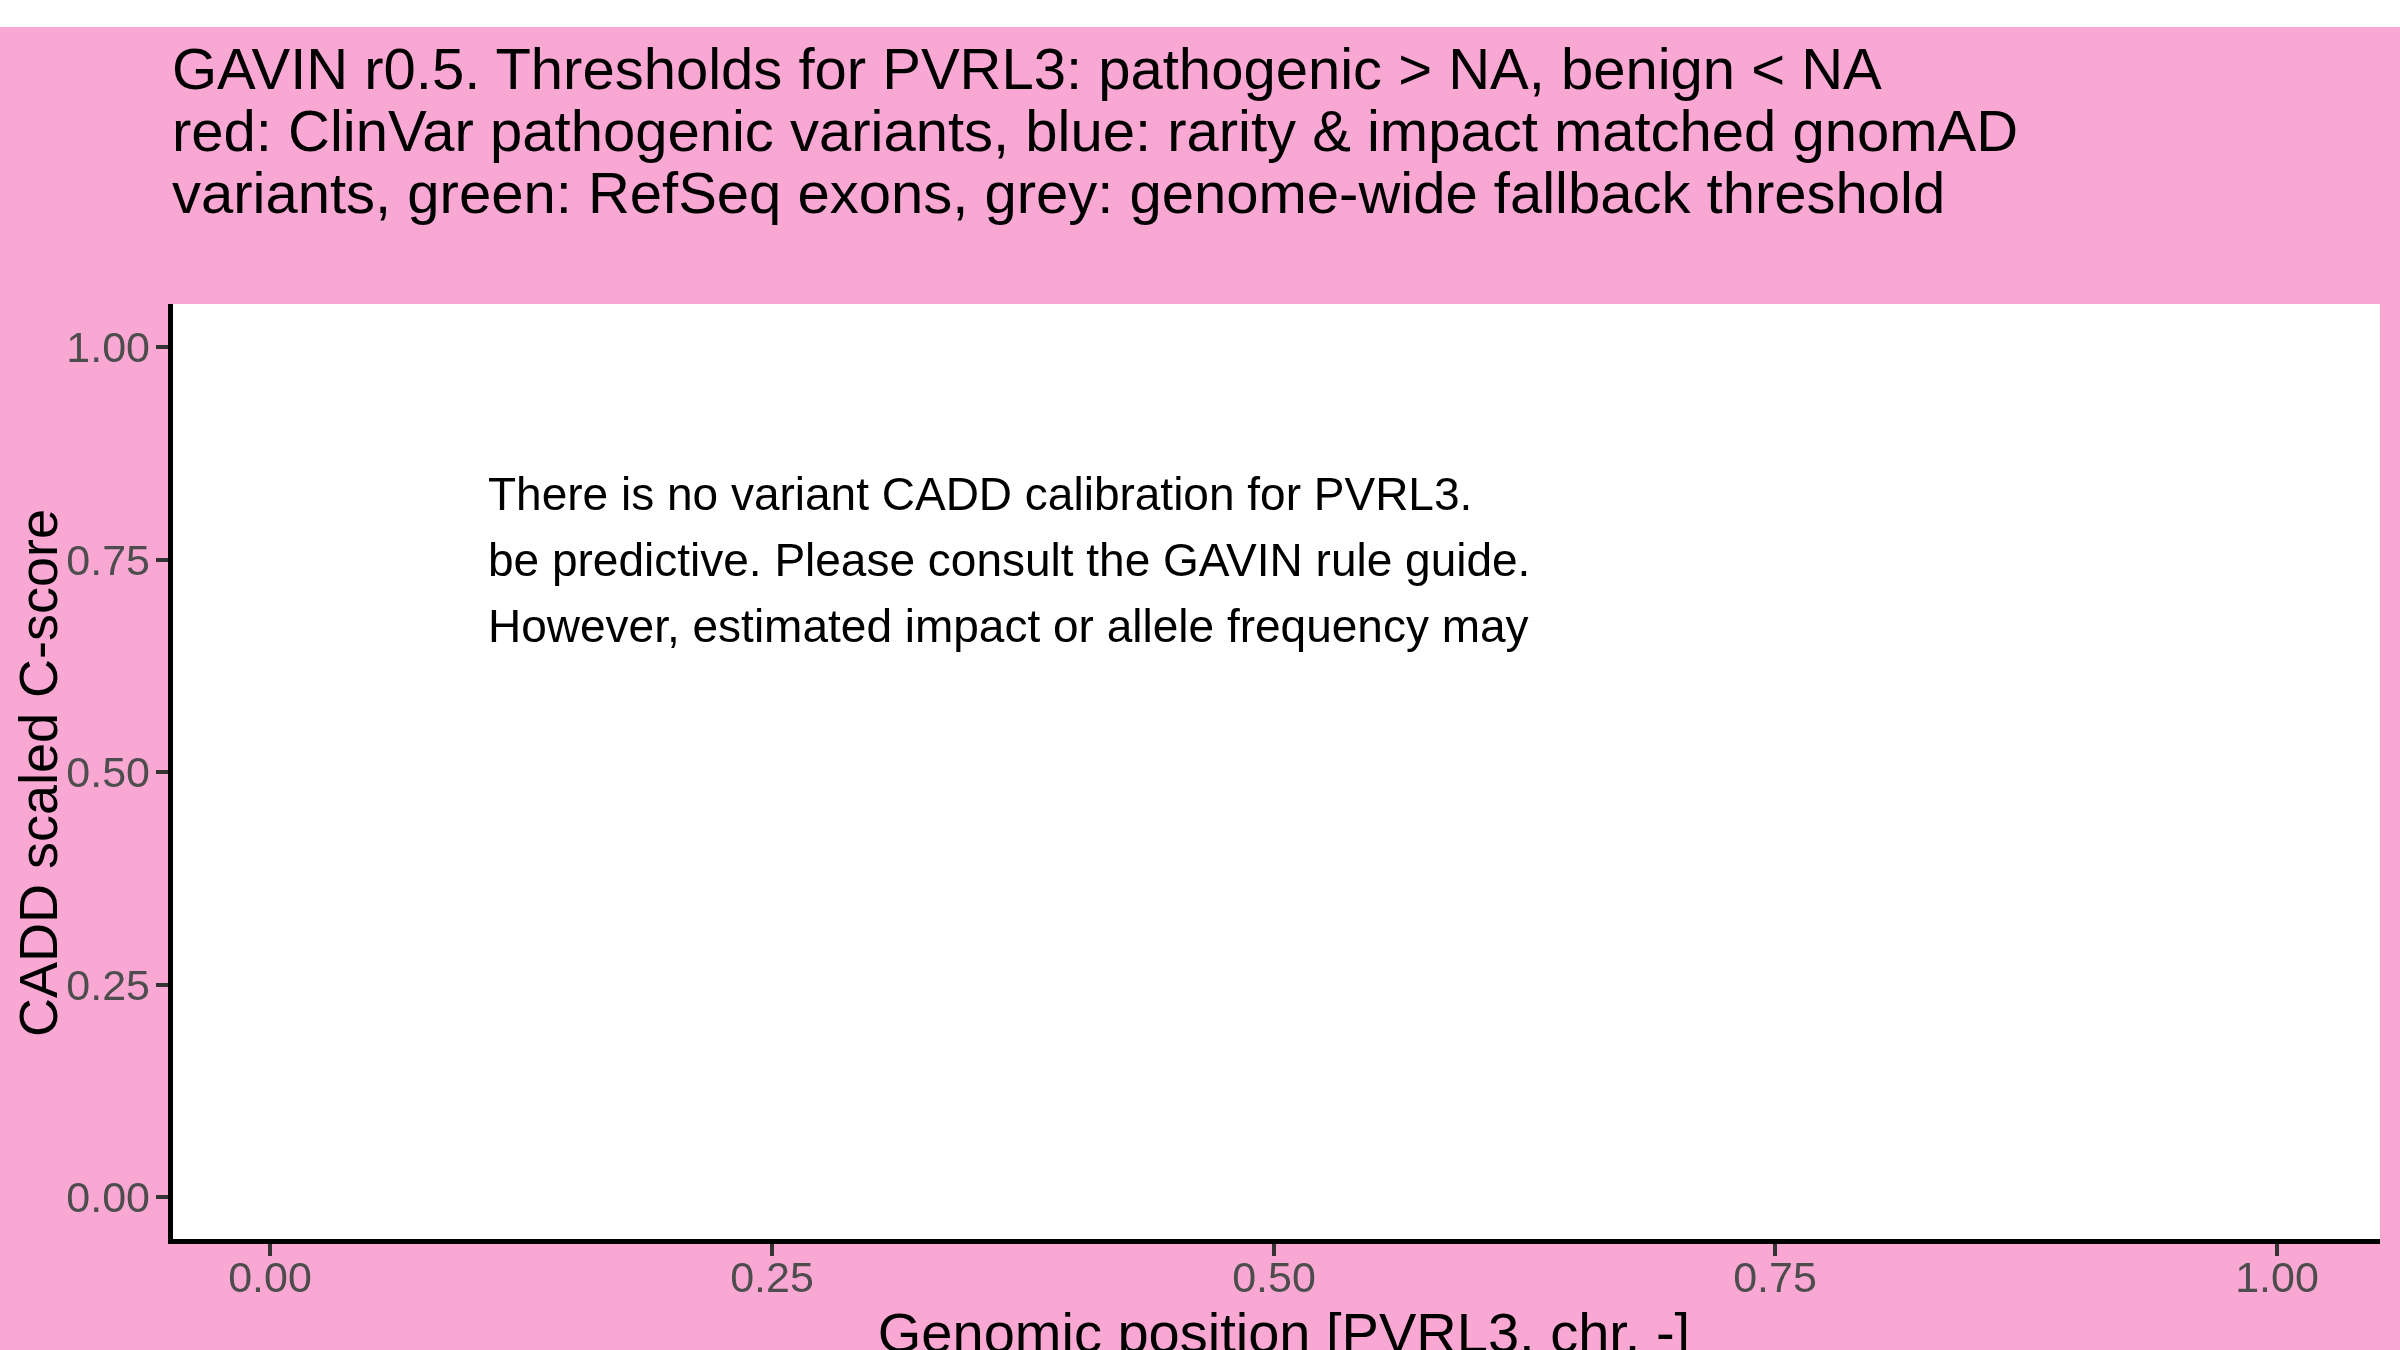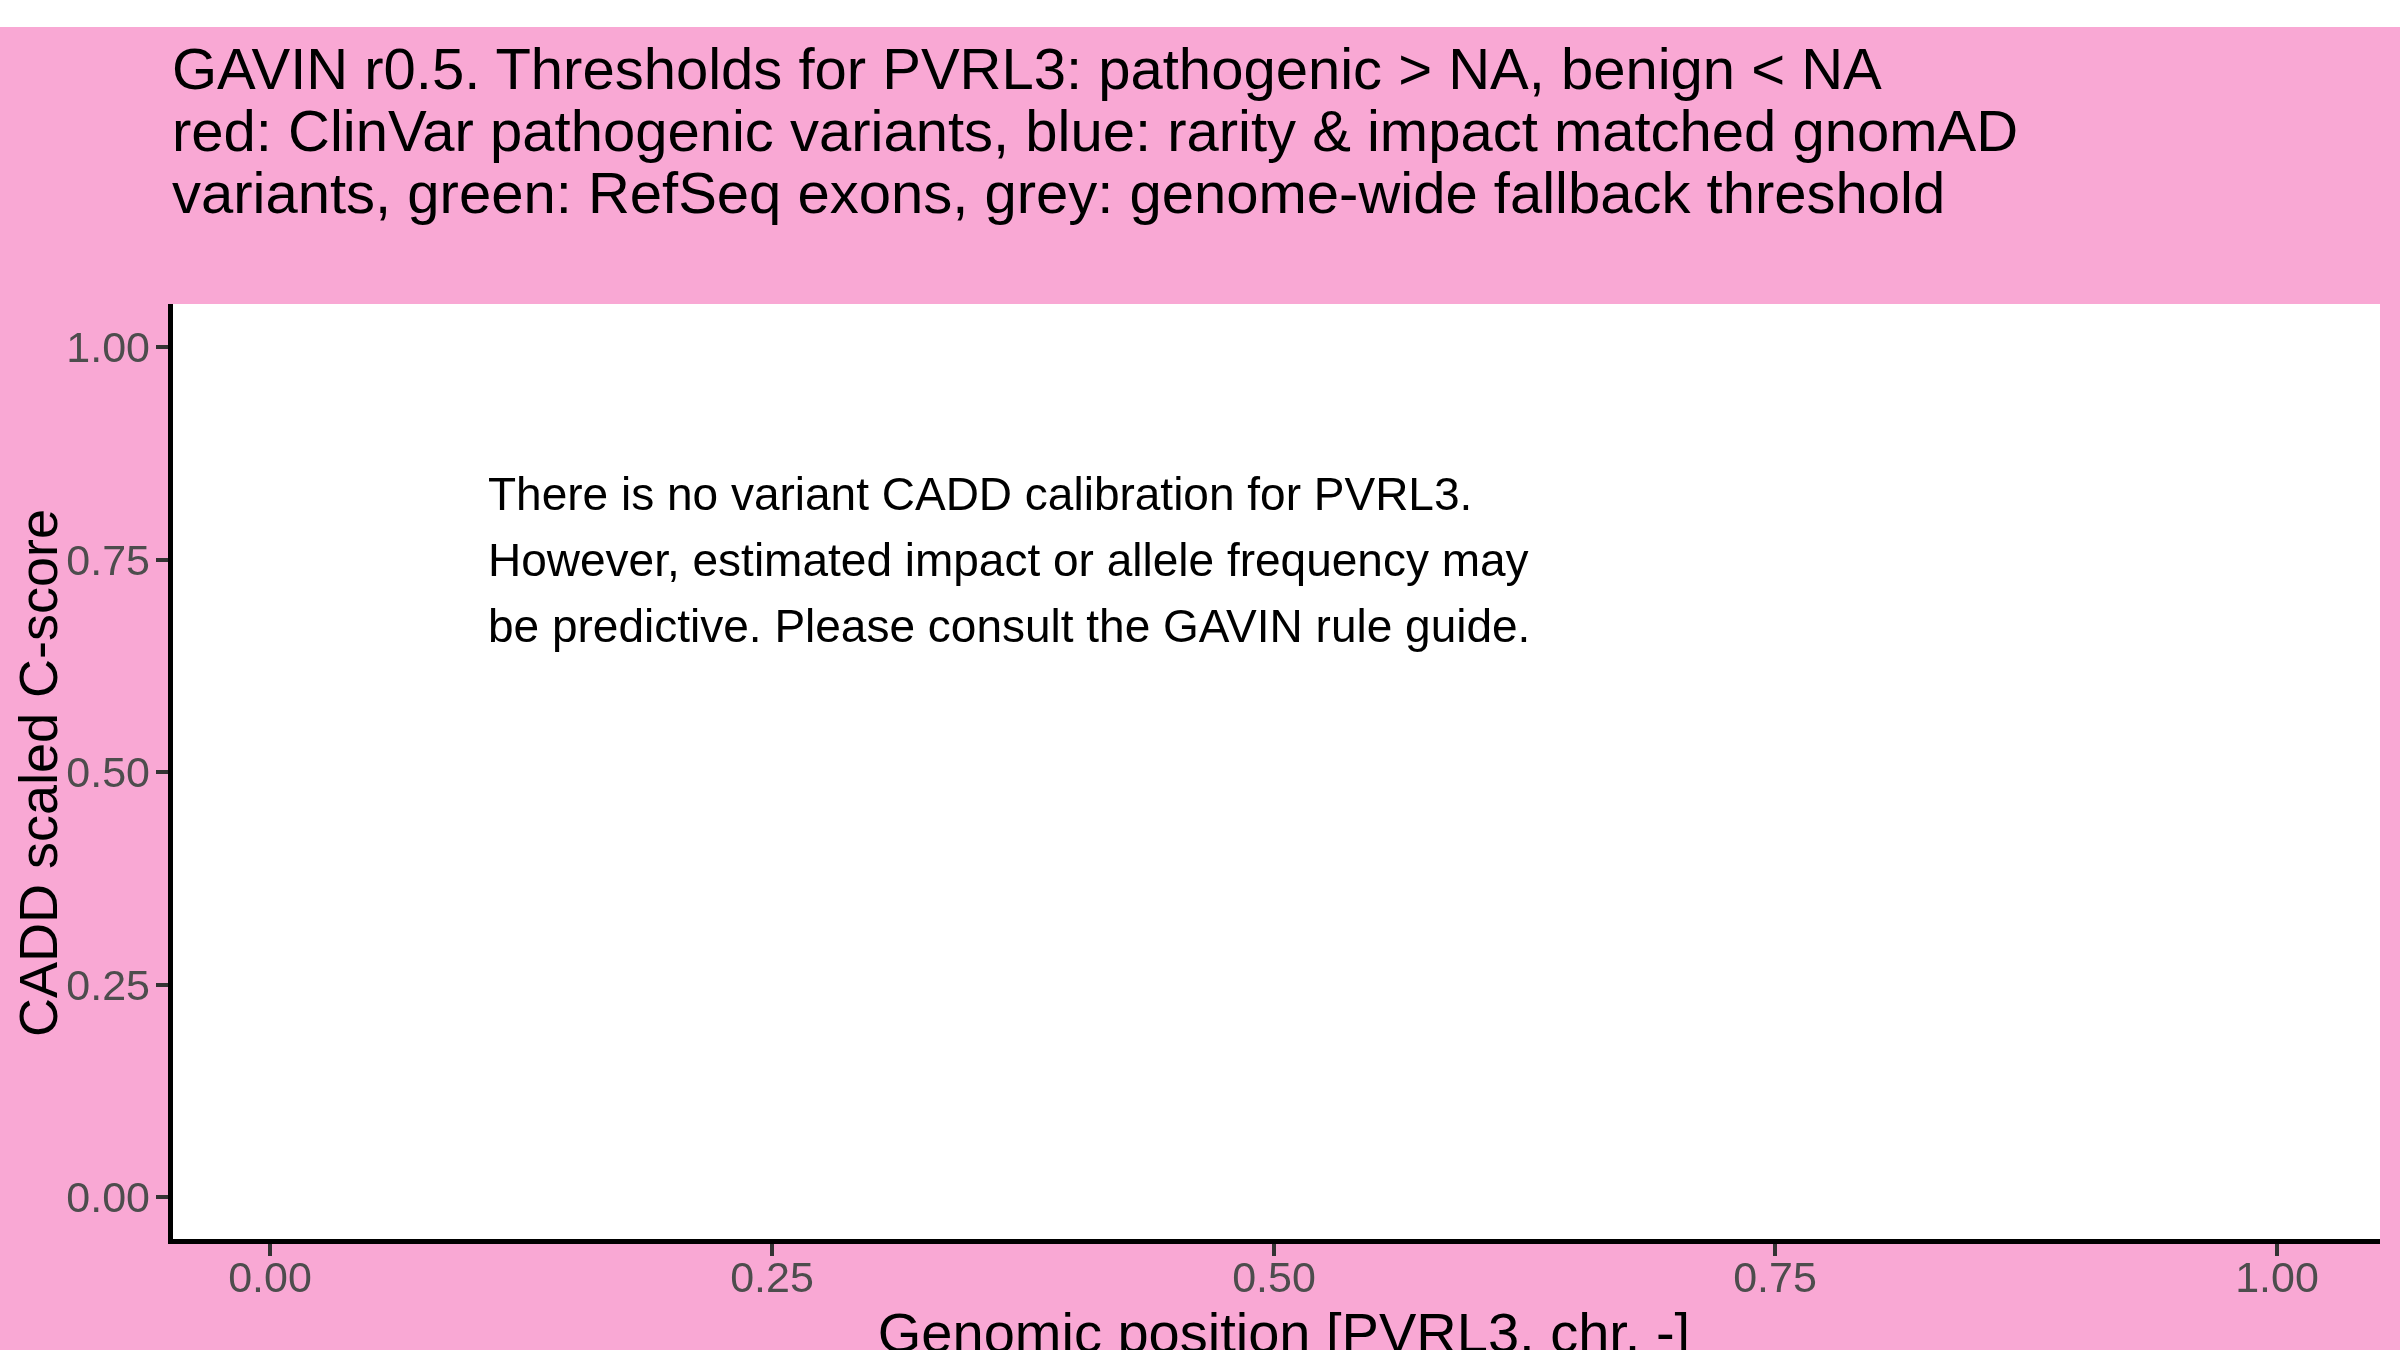--- a/index.html
+++ b/index.html
@@ -117,22 +117,22 @@
   <div class="title-block">
     <div>GAVIN r0.5. Thresholds for PVRL3: pathogenic &gt; NA, benign &lt; NA</div>
     <div>red: ClinVar pathogenic variants, blue: rarity &amp; impact matched gnomAD</div>
     <div>variants, green: RefSeq exons, grey: genome-wide fallback threshold</div>
   </div>
 
   <div class="panel"></div>
 
   <div class="annotation">
     <div>There is no variant CADD calibration for PVRL3.</div>
+    <div>be predictive. Please consult the GAVIN rule guide.</div>
     <div>However, estimated impact or allele frequency may</div>
-    <div>be predictive. Please consult the GAVIN rule guide.</div>
   </div>
 
   <div class="y-tick-mark" style="top:318px"></div>
   <div class="y-tick-mark" style="top:531px"></div>
   <div class="y-tick-mark" style="top:743px"></div>
   <div class="y-tick-mark" style="top:956px"></div>
   <div class="y-tick-mark" style="top:1168px"></div>
 
   <div class="y-tick-label" style="top:299px">1.00</div>
   <div class="y-tick-label" style="top:512px">0.75</div>

